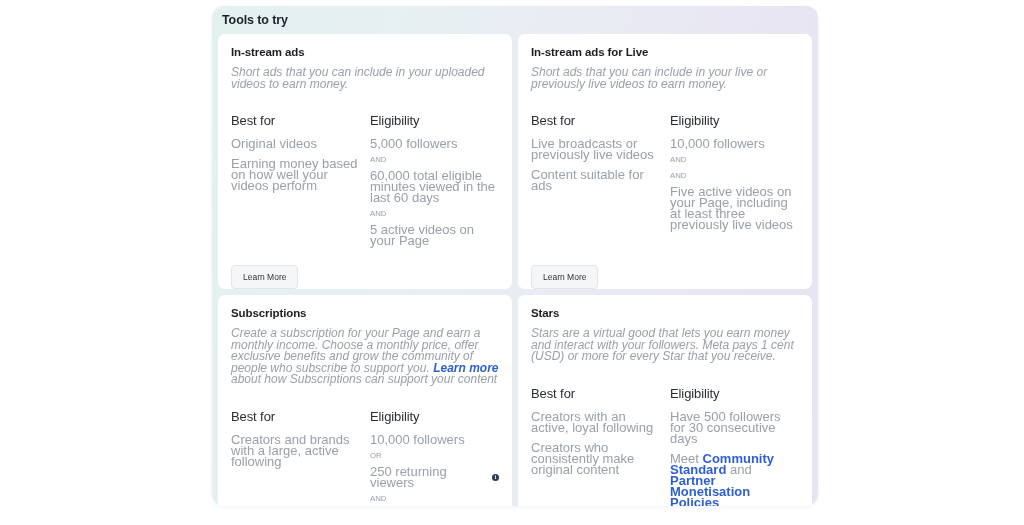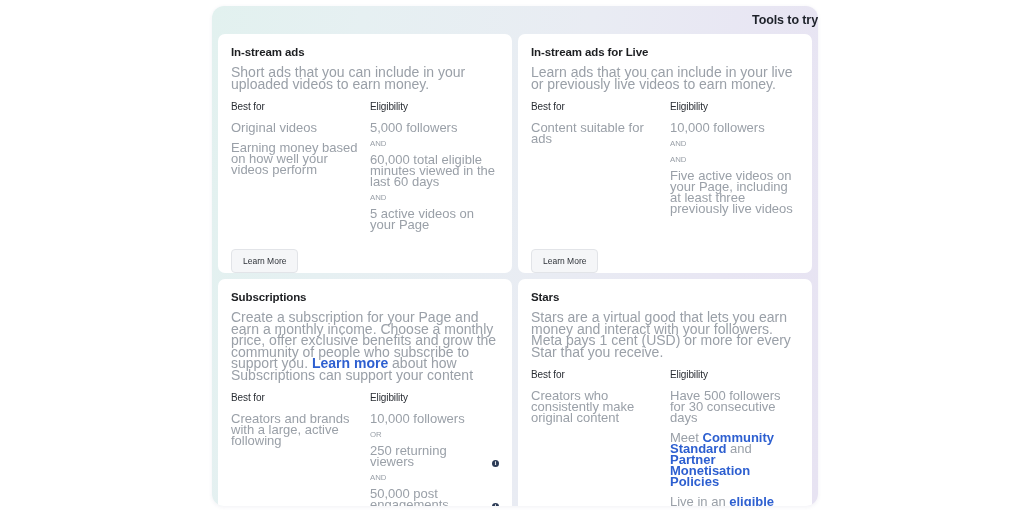--- a/index.html
+++ b/index.html
@@ -37,21 +37,20 @@
     padding: 7px 0 0 10px;
     box-sizing: border-box;
   }
 
   .panel-title {
     font-size: 12.5px;
     font-weight: bold;
     color: #1d2129;
     letter-spacing: -0.1px;
     line-height: 14px;
-    text-align: right;
   }
 
   .cards-grid {
     position: absolute;
     left: 6px;
     top: 28px;
     width: 594px;
     display: flex;
     flex-wrap: wrap;
     gap: 6px;
@@ -73,67 +72,69 @@
 
   .card-title {
     font-size: 11.5px;
     font-weight: bold;
     color: #1c1e21;
     letter-spacing: -0.1px;
     margin-bottom: 9px;
   }
 
   .card-desc {
-    font-size: 14px;
+    font-size: 12px;
     line-height: 11.5px;
     color: #9aa0a8;
     margin-bottom: 11px;
     max-width: 272px;
+    font-style: italic;
   }
 
   .inline-link {
     color: #2d5fd0;
     text-decoration: none;
     font-weight: bold;
   }
 
   .columns {
     display: flex;
     gap: 10px;
   }
 
   .col-left  { width: 134px; }
   .col-right { width: 134px; }
 
   .col-heading {
-    font-size: 10px;
+    font-size: 13px;
     color: #2a2e34;
     margin-bottom: 10px;
     letter-spacing: -0.1px;
+    margin-top: 12px;
   }
 
   .item {
     font-size: 13px;
     line-height: 11px;
     color: #9aa0a8;
     margin-bottom: 9px;
   }
 
   .item.tight { margin-bottom: 5px; }
 
   .conj {
     font-size: 7.8px;
     line-height: 11px;
     color: #9aa0a8;
     margin-bottom: 5px;
   }
 
   .item-row {
     display: flex;
-    align-items: flex-end;
+    align-items: center;
     gap: 3px;
     margin-bottom: 5px;
   }
 
   .info-icon {
     display: inline-block;
     width: 7px;
     height: 7px;
     border-radius: 50%;
     background: #2b3a55;
@@ -198,24 +199,25 @@
           </div>
         </div>
         <div class="spacer"></div>
         <div class="btn-wrap">
           <button class="learn-btn">Learn More</button>
         </div>
       </div>
 
       <div class="card card-tall">
         <div class="card-title">In-stream ads for Live</div>
-        <div class="card-desc">Learn ads that you can include in your live or previously live videos to earn money.</div>
-        <div class="columns">
-          <div class="col-left">
-            <div class="col-heading">Best for</div>
+        <div class="card-desc">Short ads that you can include in your live or previously live videos to earn money.</div>
+        <div class="columns">
+          <div class="col-left">
+            <div class="col-heading">Best for</div>
+            <div class="item">Live broadcasts or previously live videos</div>
             <div class="item">Content suitable for ads</div>
           </div>
           <div class="col-right">
             <div class="col-heading">Eligibility</div>
             <div class="item tight">10,000 followers</div>
             <div class="conj">AND</div>
             <div class="conj">AND</div>
             <div class="item tight">Five active videos on your Page, including at least three previously live videos</div>
           </div>
         </div>
@@ -254,20 +256,21 @@
         </div>
 
       </div>
 
       <div class="card card-bot">
         <div class="card-title">Stars</div>
         <div class="card-desc">Stars are a virtual good that lets you earn money and interact with your followers. Meta pays 1 cent (USD) or more for every Star that you receive.</div>
         <div class="columns">
           <div class="col-left">
             <div class="col-heading">Best for</div>
+            <div class="item">Creators with an active, loyal following</div>
             <div class="item">Creators who consistently make original content</div>
           </div>
           <div class="col-right">
             <div class="col-heading">Eligibility</div>
             <div class="item">Have 500 followers for 30 consecutive days</div>
             <div class="item">
               <span>Meet </span><a class="inline-link" href="#">Community Standard</a><span> and </span><a class="inline-link" href="#">Partner Monetisation Policies</a>
             </div>
             <div class="item">
               <span>Live in an </span><a class="inline-link" href="#">eligible country</a>

